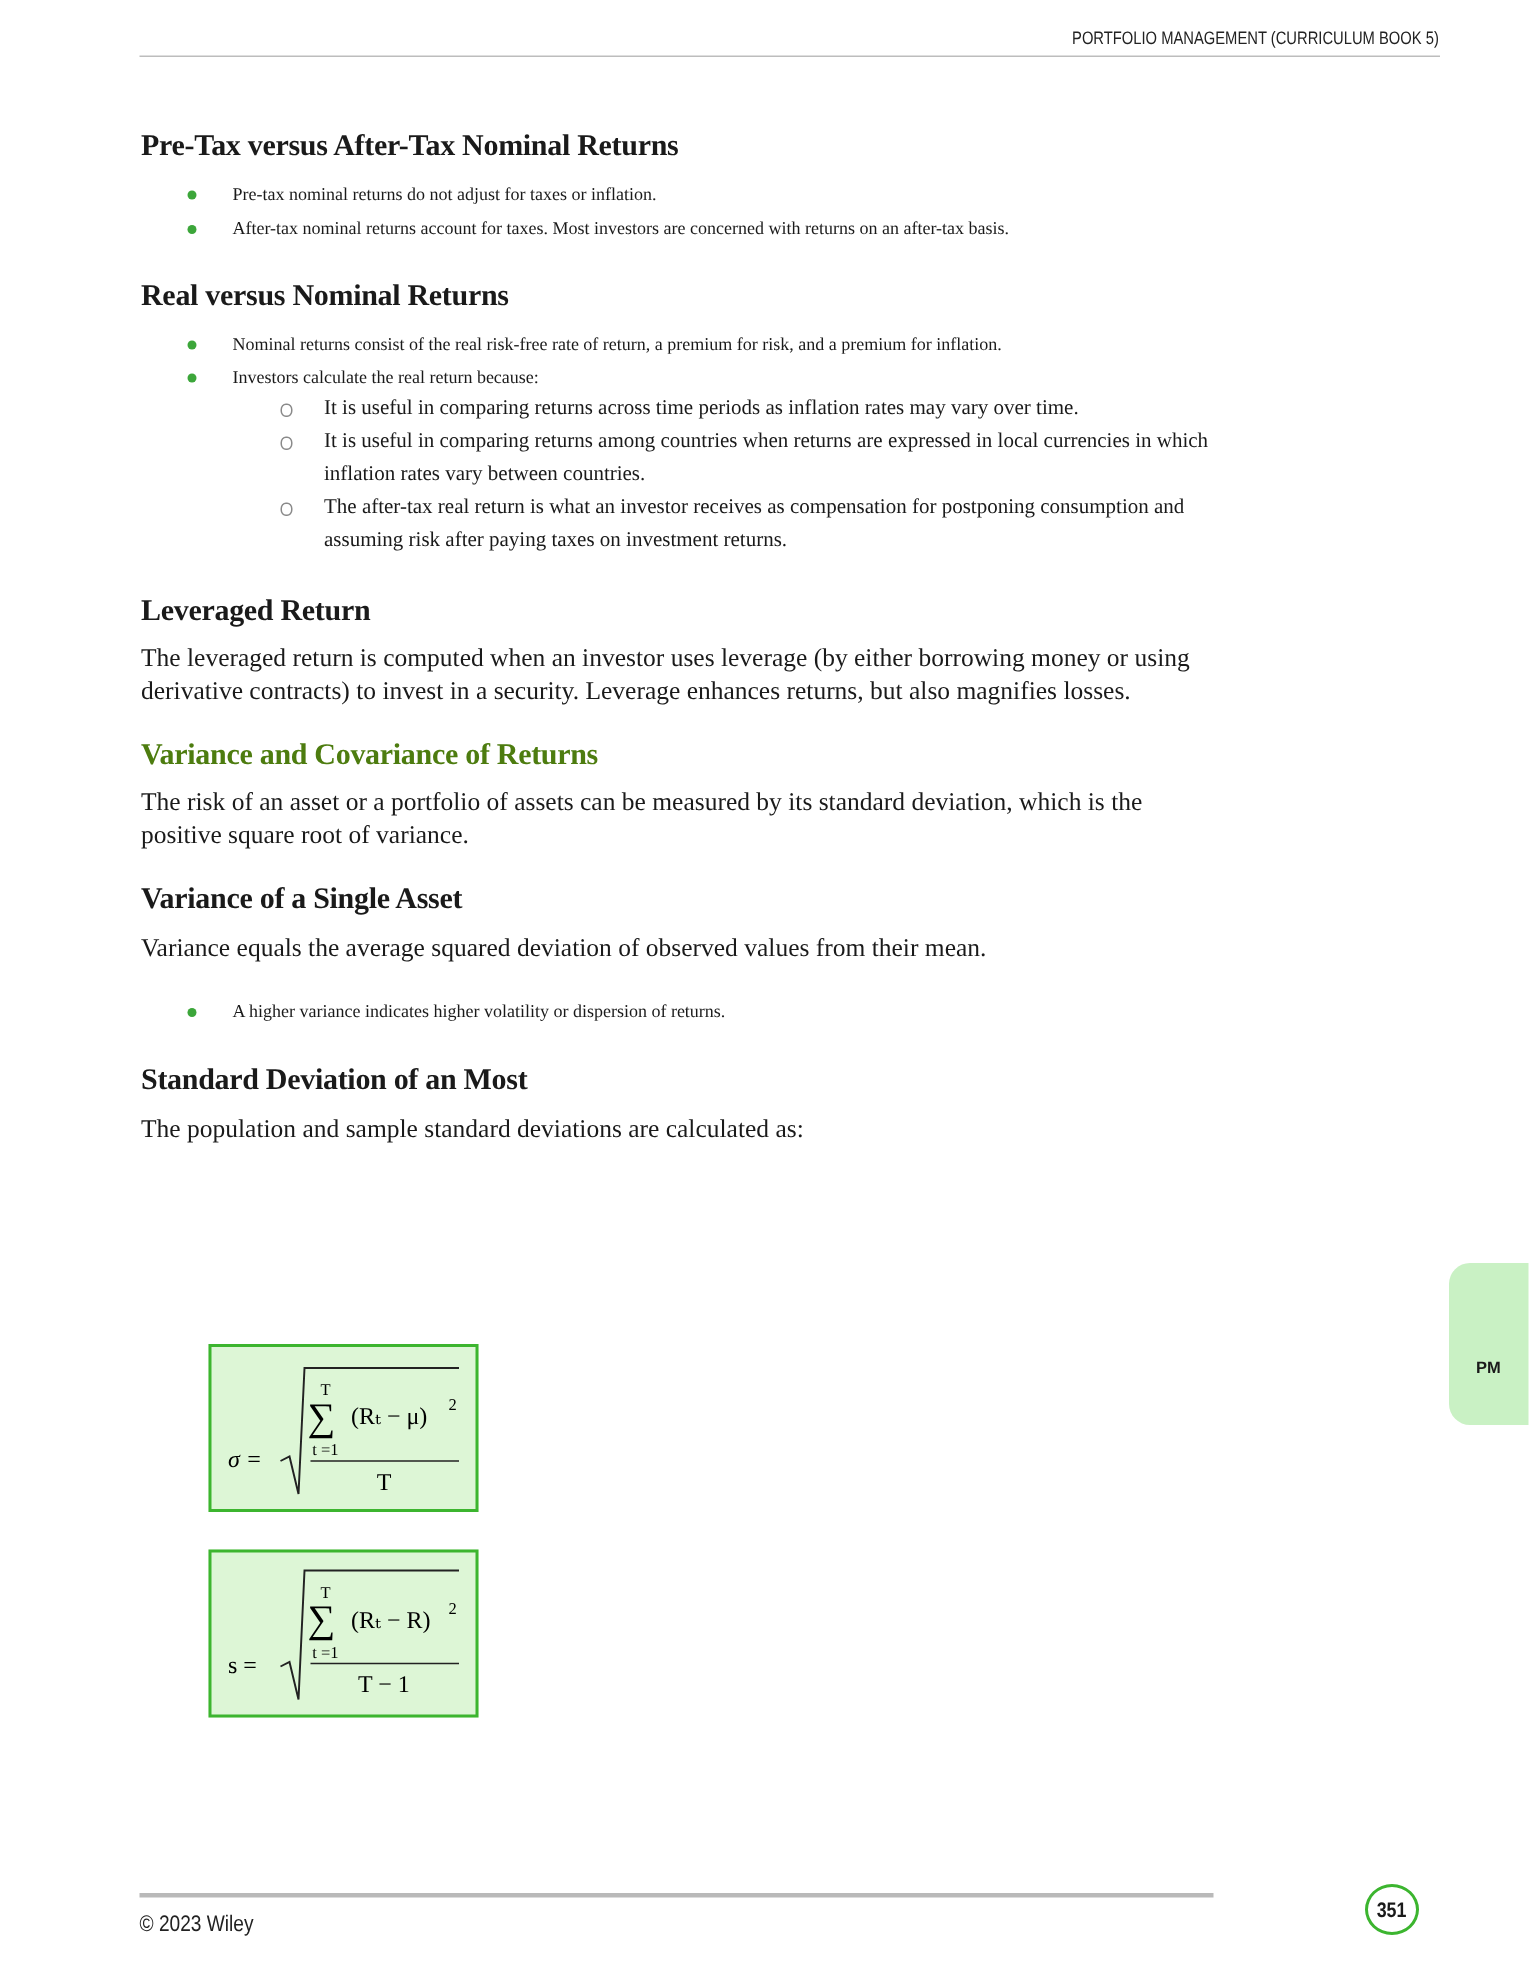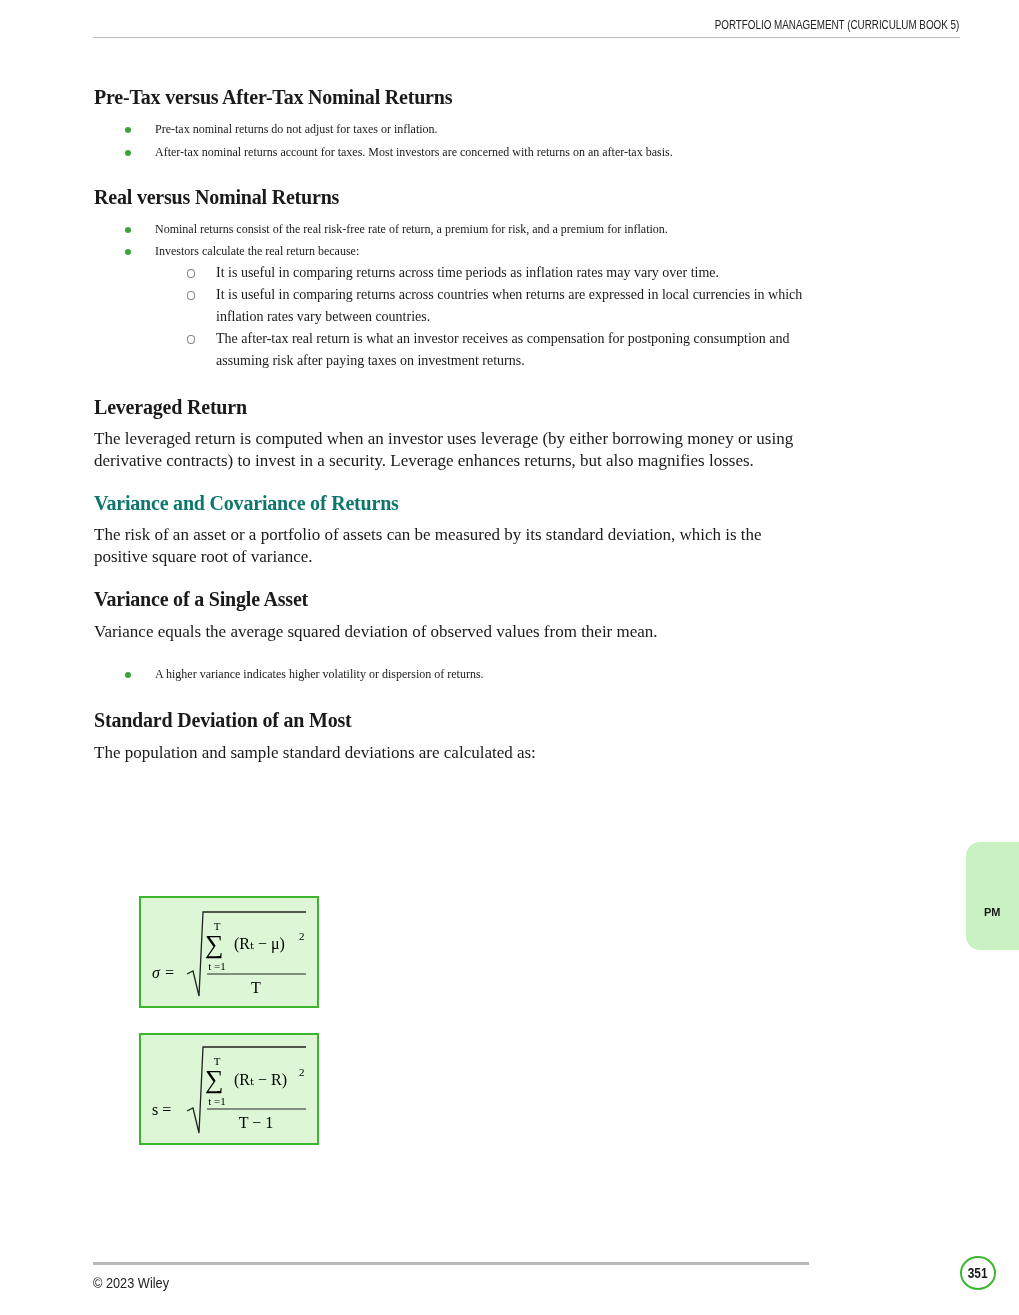--- a/index.html
+++ b/index.html
@@ -3,37 +3,37 @@
   <meta charset="utf-8">
   <style>
     html, body { margin: 0; padding: 0; background: #ffffff; }
     body { width: 1019px; height: 1315px; position: relative; overflow: hidden;
            font-family: "Liberation Serif", "DejaVu Serif", serif; color: #1a1a1a; }
     .running-head { position: absolute; top: 18px; right: 60px; font-family: "Liberation Sans", "DejaVu Sans", sans-serif;
                     font-size: 12px; letter-spacing: 0px; transform: scaleX(0.82); transform-origin: right center; color: #222; }
     .head-rule { position: absolute; top: 37px; left: 93px; width: 867px; height: 1px; background: #bdbdbd; }
     .content { position: absolute; left: 94px; top: 86px; width: 712px; }
     h3 { font-size: 20px; font-weight: bold; margin: 0; line-height: 22px; letter-spacing: -0.2px; }
-    h3.green { color: #0f766e; }
+    h3.green { color: #4d7c0f; }
     p { font-size: 17px; line-height: 22px; margin: 0; }
     ul { list-style: none; margin: 0; padding: 0; }
     li.b1 { position: relative; padding-left: 61px; font-size: 12px; line-height: 22px; }
     li.b1 .dot { position: absolute; left: 31px; top: 9px; width: 6px; height: 6px; border-radius: 50%; background: #3ca63a; }
     li.b2 { position: relative; padding-left: 122px; font-size: 14px; line-height: 22px; }
     li.b2 .ring { position: absolute; left: 93px; top: 7px; width: 6px; height: 7px; border: 1px solid #8a8a8a; border-radius: 45%; }
     .formula { position: absolute; left: 139px; width: 176px; height: 108px; border: 2px solid #3cb52f; background: #ddf6d6; }
     .f1 { top: 896px; }
     .f2 { top: 1033px; }
     .side-tab { position: absolute; left: 966px; top: 842px; width: 60px; height: 108px; background: #c9f1c4; border-radius: 14px 0 0 14px; }
     .side-tab span { position: absolute; left: 18px; top: 64px; font-family: "Liberation Sans", "DejaVu Sans", sans-serif;
                      font-size: 11px; font-weight: bold; color: #1a1a1a; }
     .foot-rule { position: absolute; left: 93px; top: 1262px; width: 716px; height: 3px; background: #b9b9b9; }
     .copyright { position: absolute; left: 93px; top: 1274px; font-family: "Liberation Sans", "DejaVu Sans", sans-serif;
                  font-size: 15px; transform: scaleX(0.85); transform-origin: left center; color: #222; }
-    .page-num { position: absolute; left: 960px; top: 1256px; width: 32px; height: 30px; border: 2px solid #3cb52f; border-radius: 50%;
+    .page-num { position: absolute; left: 910px; top: 1256px; width: 32px; height: 30px; border: 2px solid #3cb52f; border-radius: 50%;
                 text-align: center; line-height: 30px; font-family: "Liberation Sans", "DejaVu Sans", sans-serif;
                 font-size: 14px; font-weight: bold; color: #1a1a1a; }
     .page-num span { display: inline-block; transform: scaleX(0.85); }
     svg text { font-family: "Liberation Serif", "DejaVu Serif", serif; }
   </style>
 </head>
 <body>
 
 <div class="running-head">PORTFOLIO MANAGEMENT (CURRICULUM BOOK 5)</div>
 <div class="head-rule"></div>
@@ -44,21 +44,21 @@
   <ul style="margin-top:10px;">
     <li class="b1"><span class="dot"></span><span>Pre-tax nominal returns do not adjust for taxes or inflation.</span></li>
     <li class="b1" style="margin-top:1px;"><span class="dot"></span><span>After-tax nominal returns account for taxes. Most investors are concerned with returns on an after-tax basis.</span></li>
   </ul>
 
   <h3 style="margin-top:23px;">Real versus Nominal Returns</h3>
   <ul style="margin-top:10px;">
     <li class="b1"><span class="dot"></span><span>Nominal returns consist of the real risk-free rate of return, a premium for risk, and a premium for inflation.</span></li>
     <li class="b1"><span class="dot"></span><span>Investors calculate the real return because:</span></li>
     <li class="b2"><span class="ring"></span><span>It is useful in comparing returns across time periods as inflation rates may vary over time.</span></li>
-    <li class="b2"><span class="ring"></span><span>It is useful in comparing returns across countries when returns are expressed in local currencies in which inflation rates vary between countries.</span></li>
+    <li class="b2"><span class="ring"></span><span>It is useful in comparing returns among countries when returns are expressed in local currencies in which inflation rates vary between countries.</span></li>
     <li class="b2"><span class="ring"></span><span>The after-tax real return is what an investor receives as compensation for postponing consumption and assuming risk after paying taxes on investment returns.</span></li>
   </ul>
 
   <h3 style="margin-top:24px;">Leveraged Return</h3>
   <p style="margin-top:10px;">The leveraged return is computed when an investor uses leverage (by either borrowing money or using derivative contracts) to invest in a security. Leverage enhances returns, but also magnifies losses.</p>
 
   <h3 class="green" style="margin-top:20px;">Variance and Covariance of Returns</h3>
   <p style="margin-top:10px;">The risk of an asset or a portfolio of assets can be measured by its standard deviation, which is the positive square root of variance.</p>
 
   <h3 style="margin-top:20px;font-family:Liberation Serif, serif;">Variance of a Single Asset</h3>

